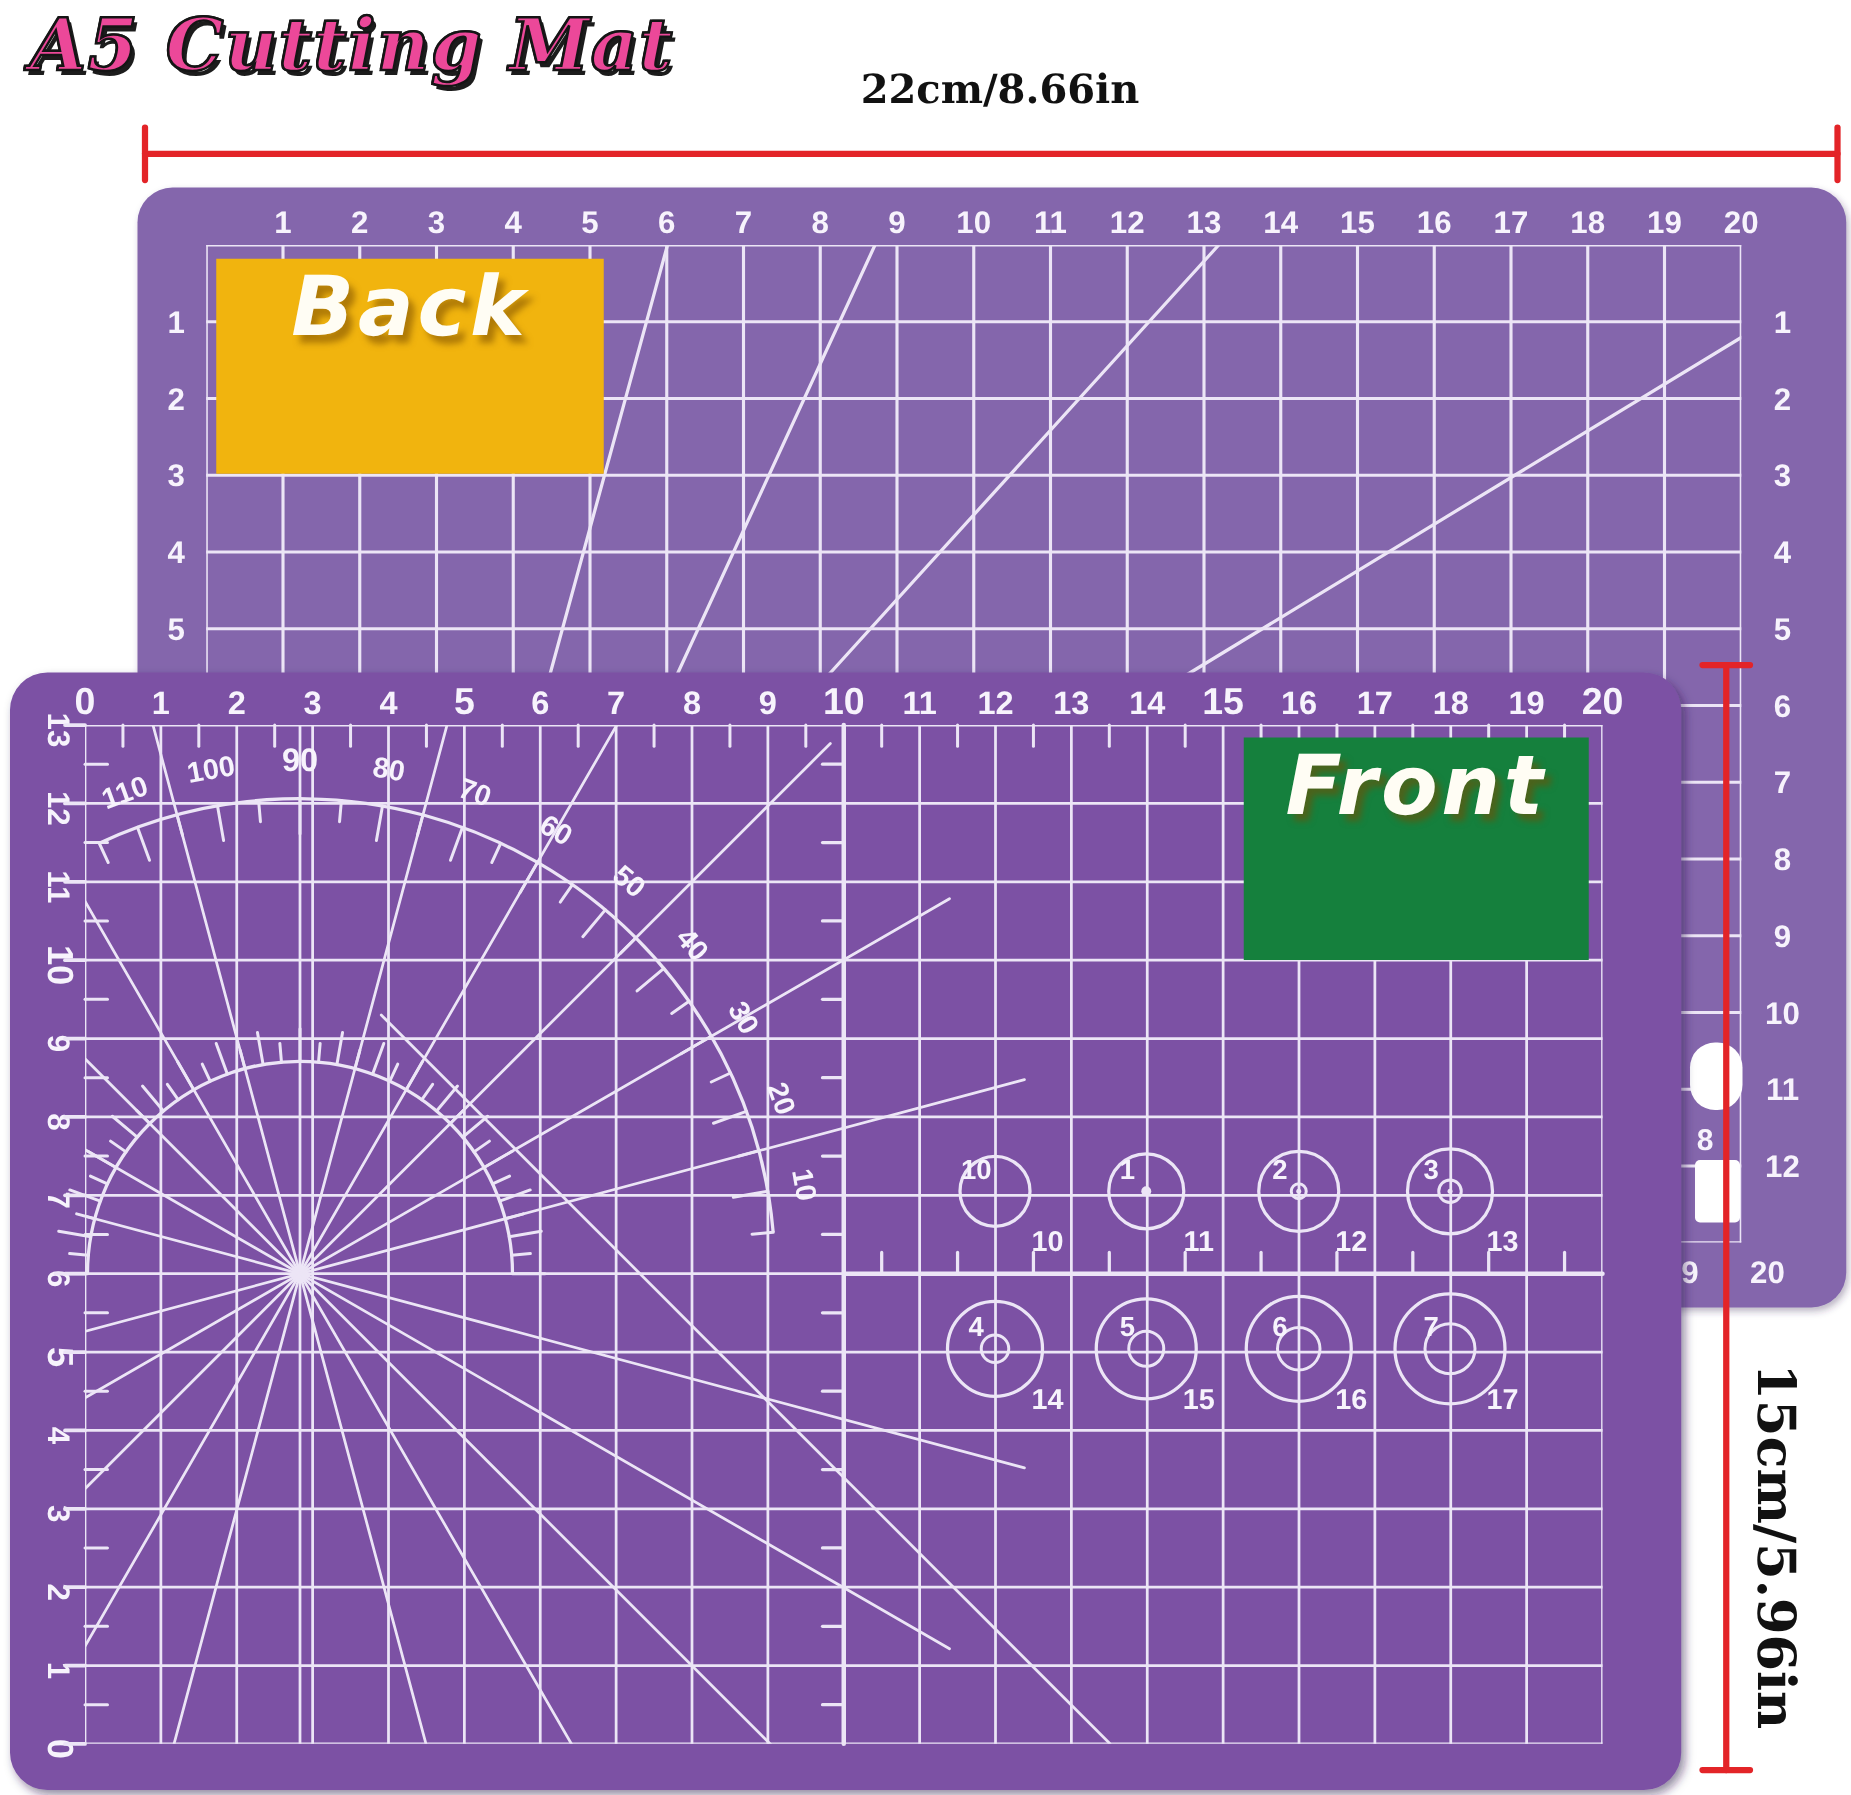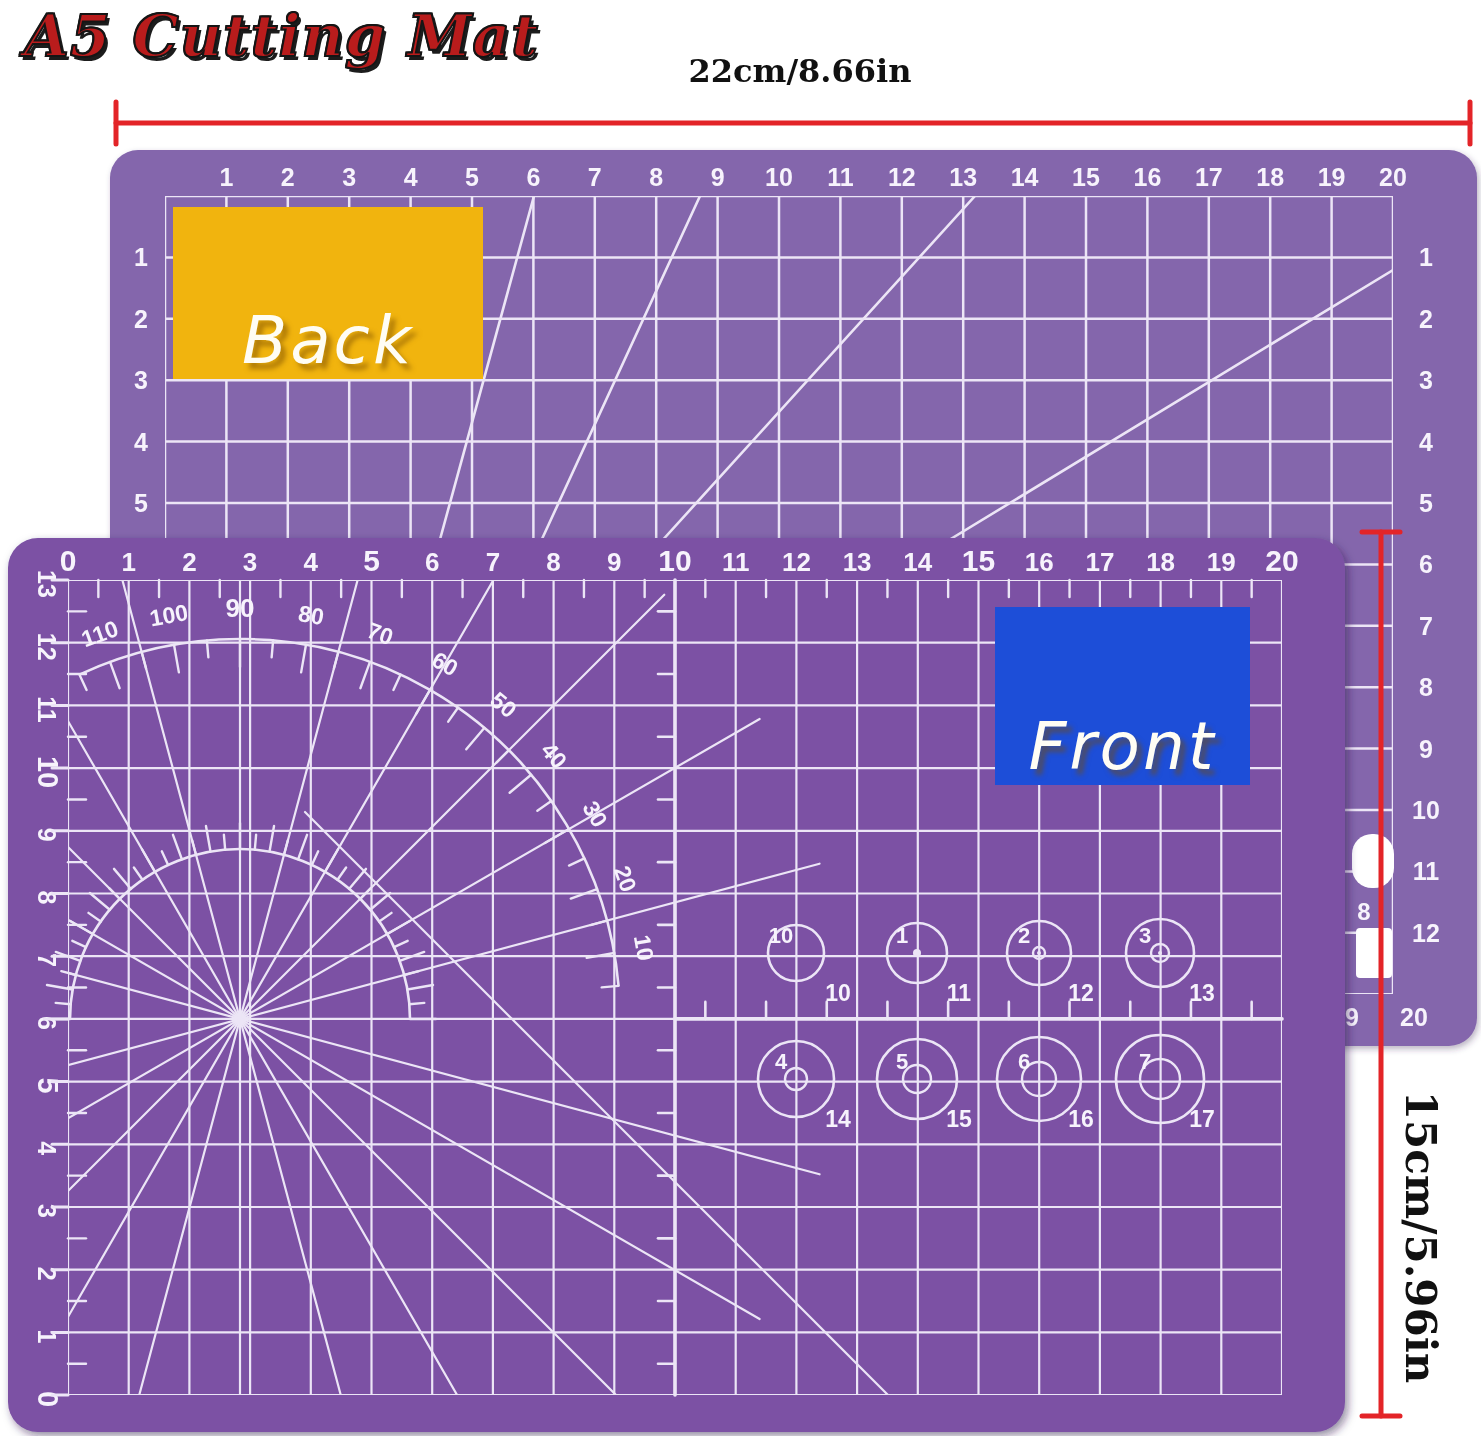--- a/index.html
+++ b/index.html
@@ -1,34 +1,34 @@
 <!DOCTYPE html>
 <html><head>
 <meta charset="utf-8">
 <style>
   html,body{margin:0;padding:0;background:#ffffff;}
   #scene{position:relative;width:1481px;height:1436px;background:#ffffff;overflow:hidden;
          font-family:"Liberation Sans",sans-serif;}
   #mats-svg{position:absolute;left:0;top:0;}
   .title{position:absolute;left:24px;top:2px;
          font-family:"DejaVu Serif",serif;font-style:italic;font-weight:bold;font-size:58px;
-         letter-spacing:1px;color:#b91c1c;
+         letter-spacing:1px;color:#ec4899;
          -webkit-text-stroke:2px #151515;
          text-shadow:3px 4px 0 #1c1c1c,-1px -1px 0 #1c1c1c,1px -1px 0 #1c1c1c,-1px 1px 0 #1c1c1c;}
   .wdim-label{position:absolute;left:520px;top:52px;width:560px;text-align:center;
          font-family:"DejaVu Serif",serif;font-weight:bold;font-size:32px;color:#111;}
   .hdim-label{position:absolute;left:1170px;top:1209px;width:500px;height:56px;
          transform:rotate(90deg);text-align:center;line-height:56px;
          font-family:"DejaVu Serif",serif;font-weight:bold;font-size:42px;color:#111;}
-  .side-label{position:absolute;display:flex;align-items:flex-end;justify-content:center;
-         font-family:"DejaVu Sans",sans-serif;font-style:italic;font-weight:normal;
+  .side-label{position:absolute;display:flex;align-items:flex-start;justify-content:center;
+         font-family:"DejaVu Sans",sans-serif;font-style:italic;font-weight:bold;
          font-size:66px;color:#fffdf4;letter-spacing:3px;
          text-shadow:5px 6px 5px rgba(120,75,0,0.55);}
   #back-label{left:173px;top:207px;width:310px;height:172px;background:#f1b40e;}
-  #front-label{left:995px;top:607px;width:255px;height:178px;background:#1d4ed8;}
+  #front-label{left:995px;top:590px;width:276px;height:178px;background:#15803d;}
   svg text{fill:#f7f3fc;font-family:"Liberation Sans",sans-serif;}
 </style>
 </head>
 <body>
 
 <div id="scene">
   <svg id="mats-svg" width="1481" height="1436">
       <defs>
         <filter id="dsb" x="-5%" y="-5%" width="112%" height="112%">
           <feDropShadow dx="2" dy="3" stdDeviation="3" flood-color="#3a2a55" flood-opacity="0.35"></feDropShadow>

